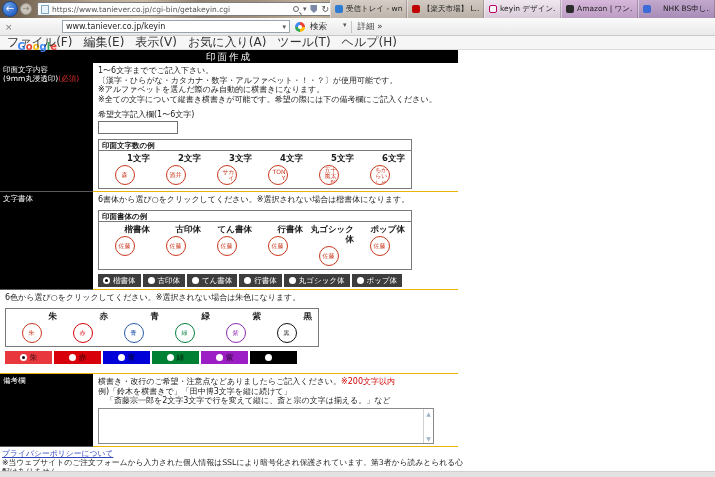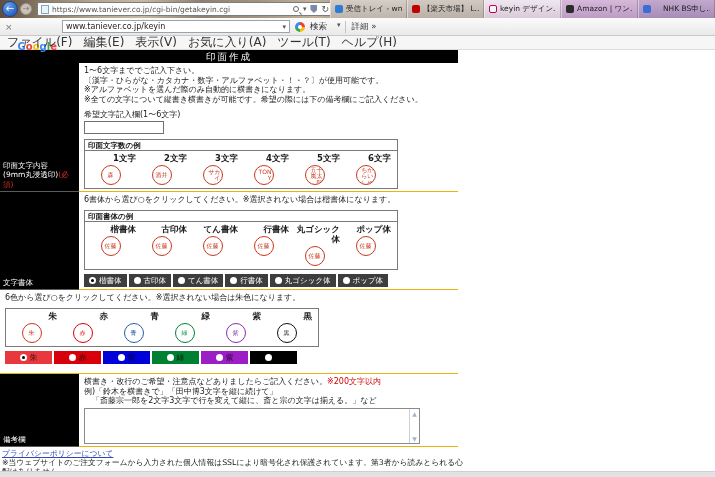--- a/index.html
+++ b/index.html
@@ -33,32 +33,32 @@
 
   
   .gtoolbar { height:18px; background:linear-gradient(#fbfbfb,#e9e9e9); border-bottom:1px solid #c9c9c9; display:flex; align-items:center; padding:0 5px; gap:5px; }
   .tb-close { font-size:9px; color:#777; }
   .glogo { font-size:10px; font-weight:bold; letter-spacing:0;margin-top:40px; }
   .gsearch { width:228px; height:13px; background:#fff; border:1px solid #9aa4ad; display:flex; align-items:center; padding:0 3px; }
   .gsearch input { border:none; outline:none; width:100%; font-size:8px; color:#222; font-family:inherit; background:transparent; }
   .gsearch .caret { margin-left:auto; }
   .gicon { width:10px; height:10px; border-radius:50%; background:conic-gradient(#ea4335 0 25%,#fbbc05 25% 50%,#34a853 50% 75%,#4285f4 75% 100%); position:relative; }
   .gicon::after { content:""; position:absolute; inset:3px; background:#fff; border-radius:50%; }
-  .tb-item { font-size:8.5px; color:#333; display:flex; gap:10px; }
+  .tb-item { font-size:8.5px; color:#333; display:flex; gap:16px; }
   .tb-sep { width:1px; height:12px; background:#c5c5c5; }
 
   
   .menubar { height:14px; background:#f6f6f6; border-bottom:1px solid #dcdcdc; display:flex; align-items:center; gap:11px; padding:0 7px; }
   .menu-item { font-size:12px; color:#333; white-space:nowrap; }
 
   
   .content { width:458px; }
   .page-title { height:13px; background:#000; color:#fff; font-size:9.5px; text-align:center; line-height:13px; letter-spacing:2px; }
   .form-row { display:flex; }
-  .label-cell { width:79px; flex:none; background:#000; color:#fff; font-size:7.5px; display:flex; flex-direction:column; justify-content:flex-end; padding:2px 3px; border-bottom:1px solid #5a5a5a; line-height:1.25; }
+  .label-cell { width:93px; flex:none; background:#000; color:#fff; font-size:7.5px; display:flex; flex-direction:column; justify-content:flex-start; padding:2px 3px; border-bottom:1px solid #5a5a5a; line-height:1.25; }
   .required { color:#e03030; }
   .content-cell { flex:1; background:#fff; font-size:8px; color:#1a1a1a; padding:3px 4px 2px 5px; border-bottom:1px solid #eab308; line-height:1.2; }
   .r1 { min-height:122px; } .r2 { min-height:72px; } .r3 { min-height:84px; } .r4 { min-height:66px; }
   .note-red { color:#d00000; }
   .input-label { margin-top:6px; }
   .hope-input { width:80px; height:13px; border:1px solid #707070; margin-top:1px; display:block; font-size:8px; font-family:inherit; }
 
   .example-box { border:1px solid #7a7a7a; width:314px; margin-top:5px; background:#fff; }
   .example-title { font-size:7.5px; font-weight:bold; padding:1px 3px 0; border-bottom:1px solid #7a7a7a; }
   .example-grid { display:flex; padding:2px 0 3px; }

